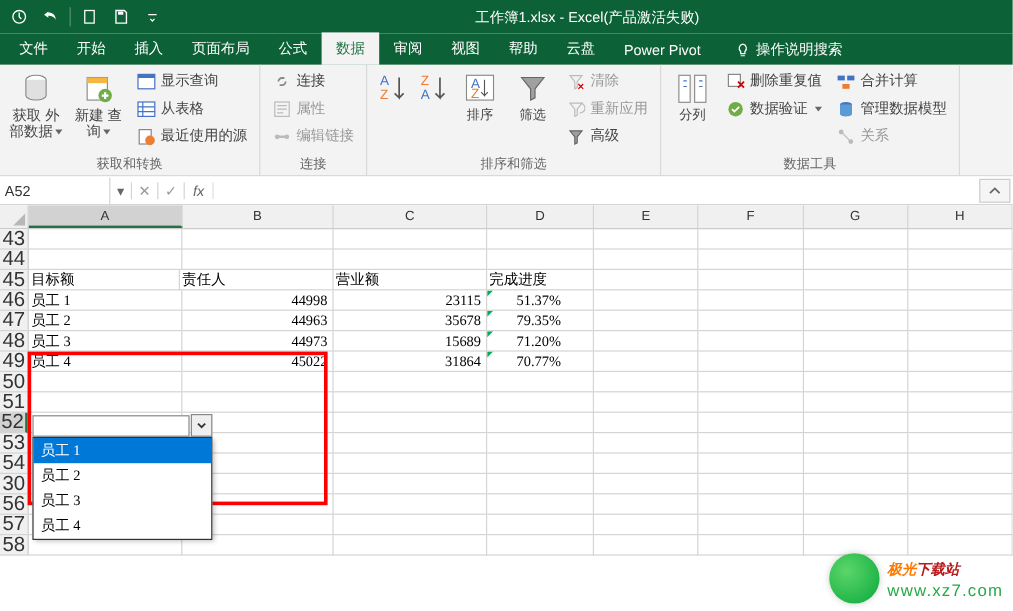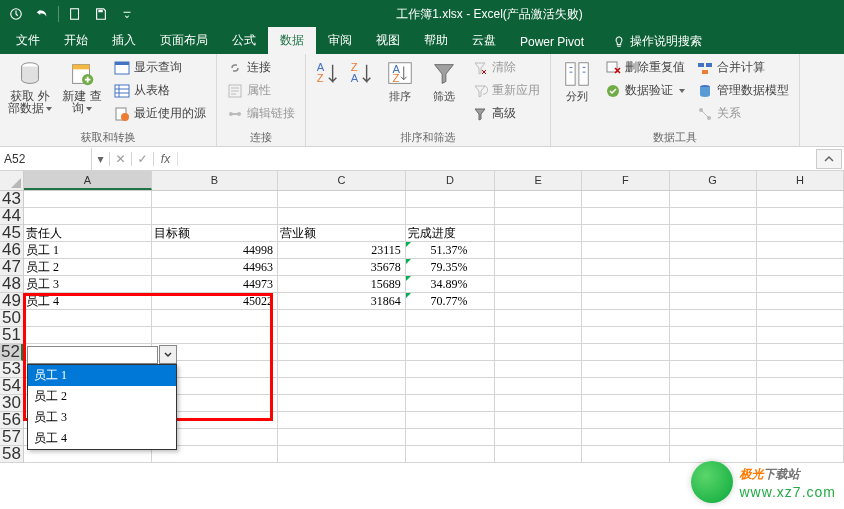--- a/index.html
+++ b/index.html
@@ -51,21 +51,21 @@
 .dv-cell{position:absolute;border:1px solid #888;background:#fff;display:flex}
 .dv-dd{width:18px;background:#e8e8e8;border-left:1px solid #aaa;display:flex;align-items:center;justify-content:center}
 .dv-list{position:absolute;background:#fff;border:1px solid #333;box-shadow:2px 2px 4px rgba(0,0,0,.25)}
 .dv-item{padding:2px 6px;font-size:12px;font-family:"SimSun",serif;cursor:default}
 .dv-item.sel{background:#0078d7;color:#fff}
 .watermark{position:absolute;right:8px;bottom:6px;display:flex;align-items:center;gap:6px}
 .wm-logo{width:42px;height:42px;border-radius:50%;background:radial-gradient(circle at 35% 35%,#5bd66a,#0aa83b);box-shadow:0 0 6px rgba(0,0,0,.2)}
 .wm-text{display:flex;flex-direction:column;line-height:18px}
 .wm-text span:first-child{font-size:18px;font-weight:700;font-style:italic}
 .wm-text span:first-child b{color:#ff7a00}
-.wm-text span:first-child i{color:#737373;font-style:italic}
+.wm-text span:first-child i{color:#b91c1c;font-style:italic}
 .wm-text span:last-child{font-size:14px;color:#22aa44;letter-spacing:1px}
 .dd-caret{display:inline-block;width:0;height:0;border-left:3px solid transparent;border-right:3px solid transparent;border-top:4px solid #666;margin-left:2px;vertical-align:middle}
 </style>
 </head>
 <body>
 
 <div class="titlebar">
   <div class="qat">
     <div class="qat-btn">
         <svg viewBox="0 0 16 16">
@@ -374,22 +374,22 @@
         <div class="cell" style="width: 132px;"></div>
         <div class="cell" style="width: 130px;"></div>
         <div class="cell" style="width: 132px;"></div>
         <div class="cell" style="width: 92px;"></div>
         <div class="cell" style="width: 90px;"></div>
         <div class="cell" style="width: 90px;"></div>
         <div class="cell" style="width: 90px;"></div>
         <div class="cell" style="width: 90px;"></div>
       </div>
       <div class="row">
+        <div class="cell" style="width: 130px;">目标额</div>
         <div class="cell" style="width: 132px;">责任人</div>
-        <div class="cell" style="width: 130px;">目标额</div>
         <div class="cell" style="width: 132px;">营业额</div>
         <div class="cell" style="width: 92px;">完成进度</div>
         <div class="cell" style="width: 90px;"></div>
         <div class="cell" style="width: 90px;"></div>
         <div class="cell" style="width: 90px;"></div>
         <div class="cell" style="width: 90px;"></div>
       </div>
       <div class="row">
         <div class="cell" style="width: 132px;">员工 1</div>
         <div class="cell num" style="width: 130px;">44998</div>
@@ -407,21 +407,21 @@
         <div class="cell pct" style="width: 92px;">79.35%</div>
         <div class="cell" style="width: 90px;"></div>
         <div class="cell" style="width: 90px;"></div>
         <div class="cell" style="width: 90px;"></div>
         <div class="cell" style="width: 90px;"></div>
       </div>
       <div class="row">
         <div class="cell" style="width: 132px;">员工 3</div>
         <div class="cell num" style="width: 130px;">44973</div>
         <div class="cell num" style="width: 132px;">15689</div>
-        <div class="cell pct" style="width: 92px;">34.89%</div>
+        <div class="cell pct" style="width: 92px;">71.20%</div>
         <div class="cell" style="width: 90px;"></div>
         <div class="cell" style="width: 90px;"></div>
         <div class="cell" style="width: 90px;"></div>
         <div class="cell" style="width: 90px;"></div>
       </div>
       <div class="row">
         <div class="cell" style="width: 132px;">员工 4</div>
         <div class="cell num" style="width: 130px;">45022</div>
         <div class="cell num" style="width: 132px;">31864</div>
         <div class="cell pct" style="width: 92px;">70.77%</div>

